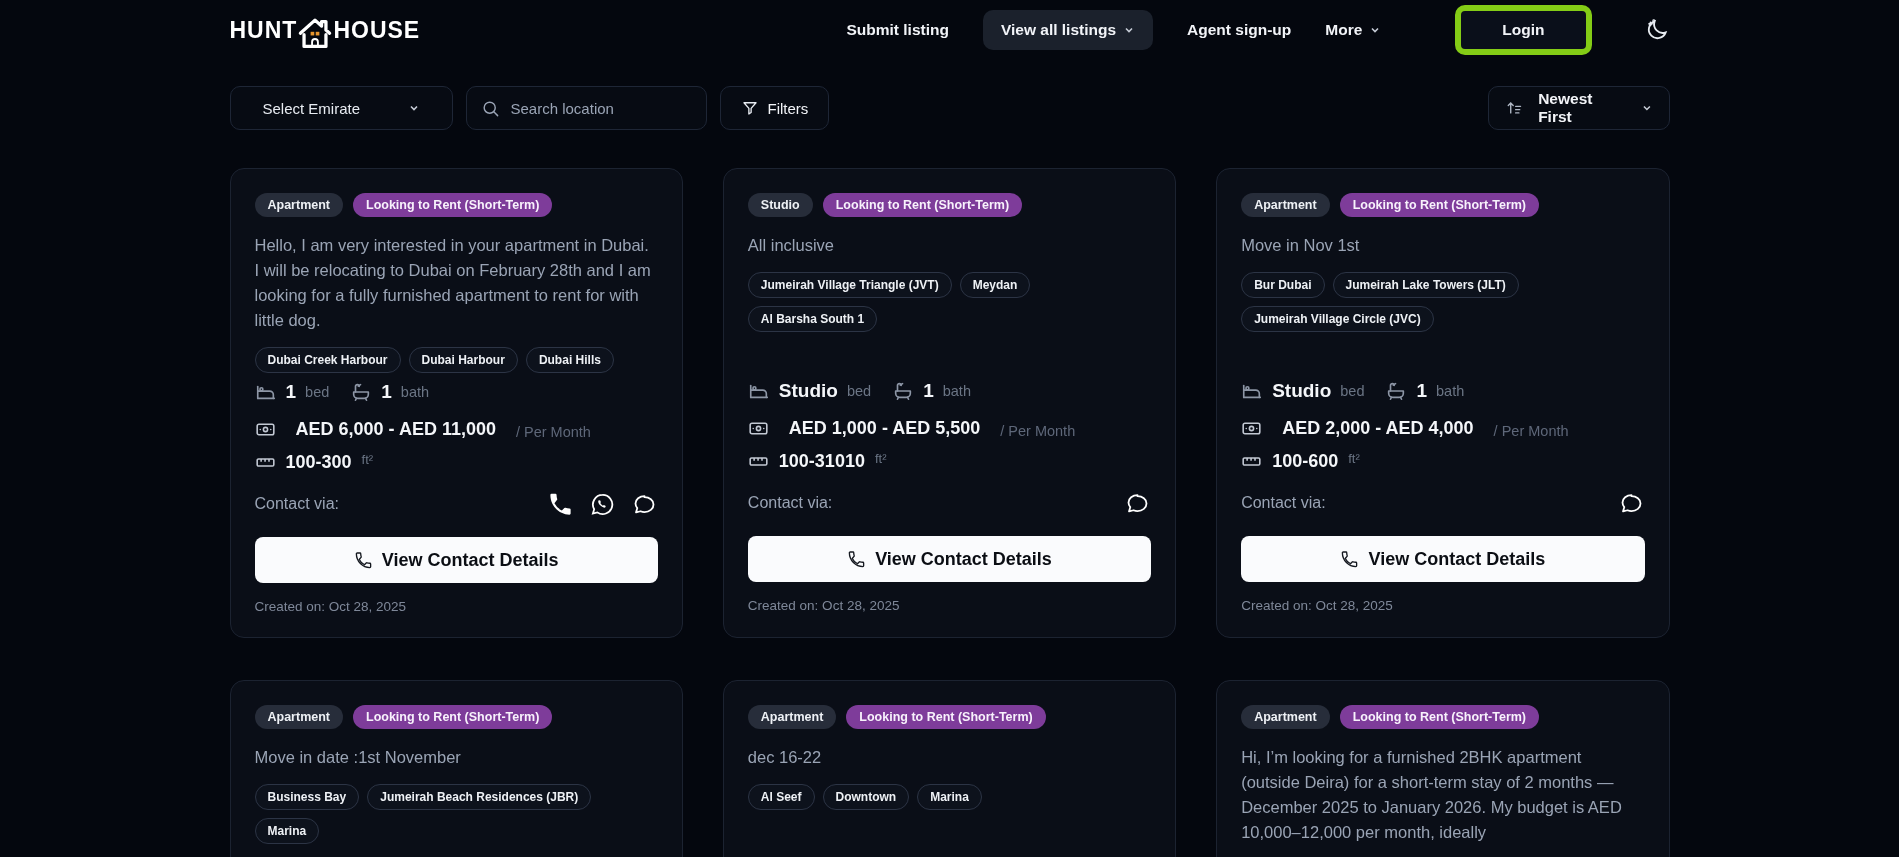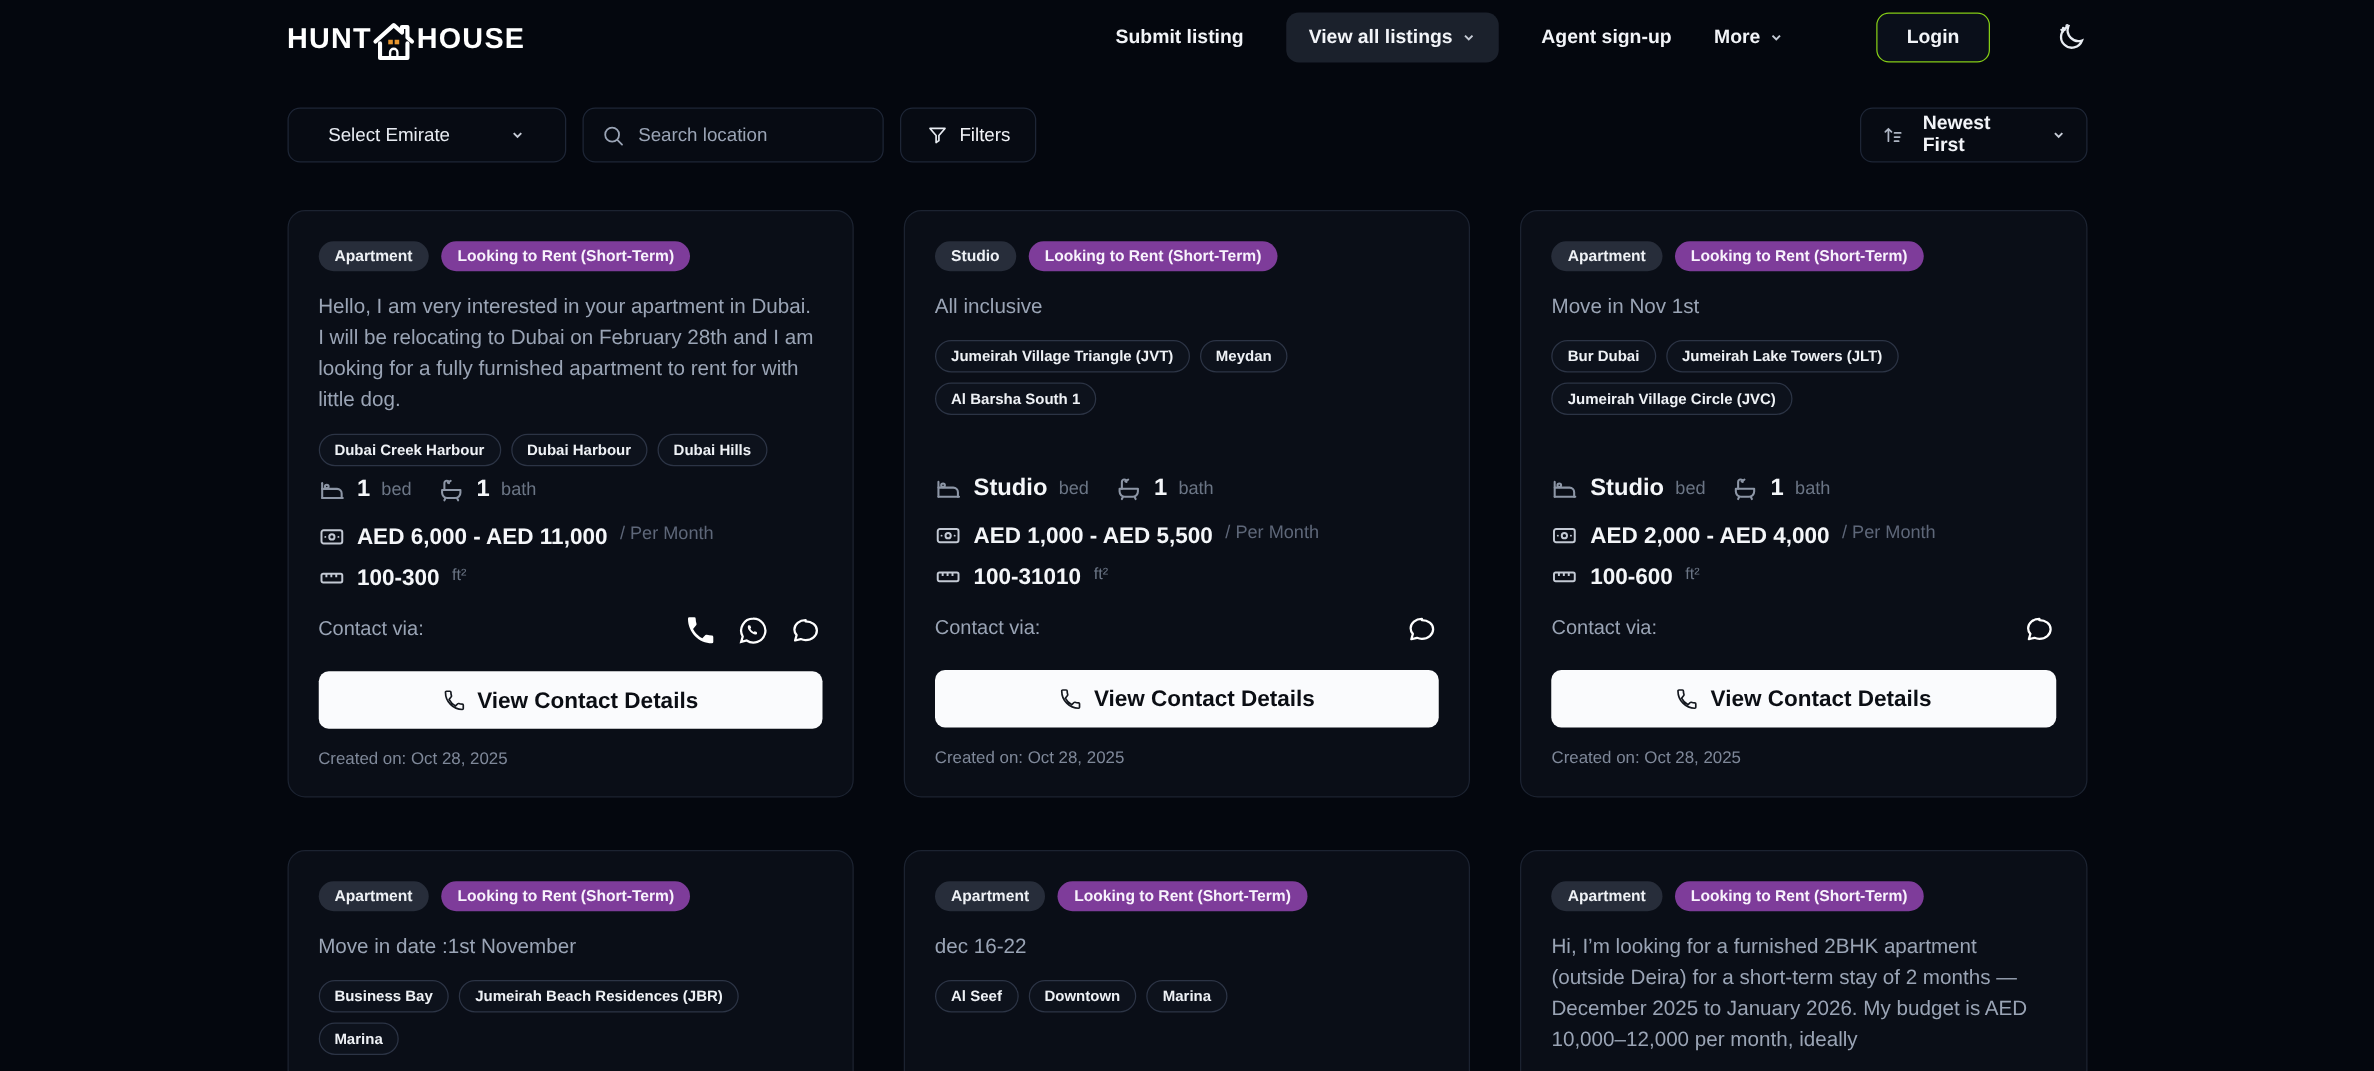--- a/index.html
+++ b/index.html
@@ -13,21 +13,21 @@
 
   
   .header { display:flex; align-items:center; height:54px; padding-top:6px; }
   .brand { display:flex; align-items:center; gap:1px; cursor:pointer; }
   .brand-text { font-size:23px; font-weight:800; letter-spacing:1px; color:#fff; }
   .brand-icon { width:38px; height:36px; margin:0 -2px -6px -2px; }
   .nav { display:flex; align-items:center; gap:34px; margin-left:auto; font-size:15.5px; font-weight:700; }
   .nav-item { display:flex; align-items:center; gap:7px; color:#f2f4f8; cursor:pointer; white-space:nowrap; }
   .nav-pill { background:#1b212c; padding:11px 18px; border-radius:10px; }
   .chev { width:12px; height:12px; stroke:#c6ccd6; }
-  .login-btn { margin-left:40px; background:#0a0f1a; border:1px solid #84cc16; border-radius:10px; padding:10px 23px; font-size:15.5px; font-weight:700; color:#f2f4f8; cursor:pointer; }
+  .login-btn { margin-left:40px; background:#0a0f1a; border:6px solid #84cc16; border-radius:10px; padding:10px 41px; font-size:15.5px; font-weight:700; color:#f2f4f8; cursor:pointer; }
   .theme-toggle { margin-left:18px; width:26px; height:26px; cursor:pointer; }
   .theme-toggle svg { width:26px; height:26px; stroke:#e8ecf2; }
 
   
   .filterbar { display:flex; align-items:center; margin-top:32px; gap:13px; }
   .control { height:44px; border:1px solid #1e2636; border-radius:10px; background:#070b13; display:flex; align-items:center; }
   .select-emirate { width:223px; padding:0 32px; justify-content:space-between; font-size:15px; color:#e8ecf2; cursor:pointer; }
   .search-box { width:241px; padding:0 14px; gap:11px; }
   .search-box svg { width:19px; height:19px; stroke:#9aa4b5; flex:0 0 auto; }
   .search-box input { background:transparent; border:none; outline:none; color:#e8ecf2; font-size:15px; width:100%; font-family:"Liberation Sans", sans-serif; }
@@ -47,21 +47,21 @@
   .badge-intent { background:#7e3c9a; color:#f8f2fc; }
   .card-desc { font-size:16.5px; line-height:25px; color:#9aa4b5; margin:4px 0 14px; }
   .tags { display:flex; flex-wrap:wrap; gap:8px; }
   .tag { border:1px solid #2c3445; background:#0d121c; border-radius:999px; padding:5px 12px; font-size:12px; font-weight:700; color:#eef1f5; white-space:nowrap; }
   .spacer { flex:1 1 auto; min-height:8px; }
 
   .feature-row { display:flex; align-items:center; gap:9px; margin-bottom:16px; }
   .feature-row svg { width:22px; height:22px; stroke:#8d96a6; flex:0 0 auto; }
   .big { font-size:19px; font-weight:700; color:#f4f6f9; }
   .lbl { font-size:14.5px; color:#6b7585; margin-right:12px; }
-  .price-row { display:flex; align-items:flex-start; gap:10px; margin-bottom:12px; }
+  .price-row { display:flex; align-items:flex-end; gap:20px; margin-bottom:12px; }
   .price-row svg, .size-row svg { width:21px; height:21px; stroke:#c3c9d4; flex:0 0 auto; }
   .price-val { font-size:18px; font-weight:700; color:#f4f6f9; }
   .price-suffix { font-size:14.5px; color:#5e6779; }
   .size-row { display:flex; align-items:center; gap:10px; margin-bottom:16px; }
   .size-unit { font-size:13px; color:#6b7585; align-self:flex-start; }
   .contact-row { display:flex; align-items:center; margin-bottom:18px; min-height:30px; }
   .contact-label { font-size:16px; color:#9aa4b5; }
   .contact-icons { margin-left:auto; display:flex; align-items:center; gap:15px; }
   .contact-icons .cicon { width:27px; height:27px; cursor:pointer; }
   .contact-icons svg { width:27px; height:27px; }

